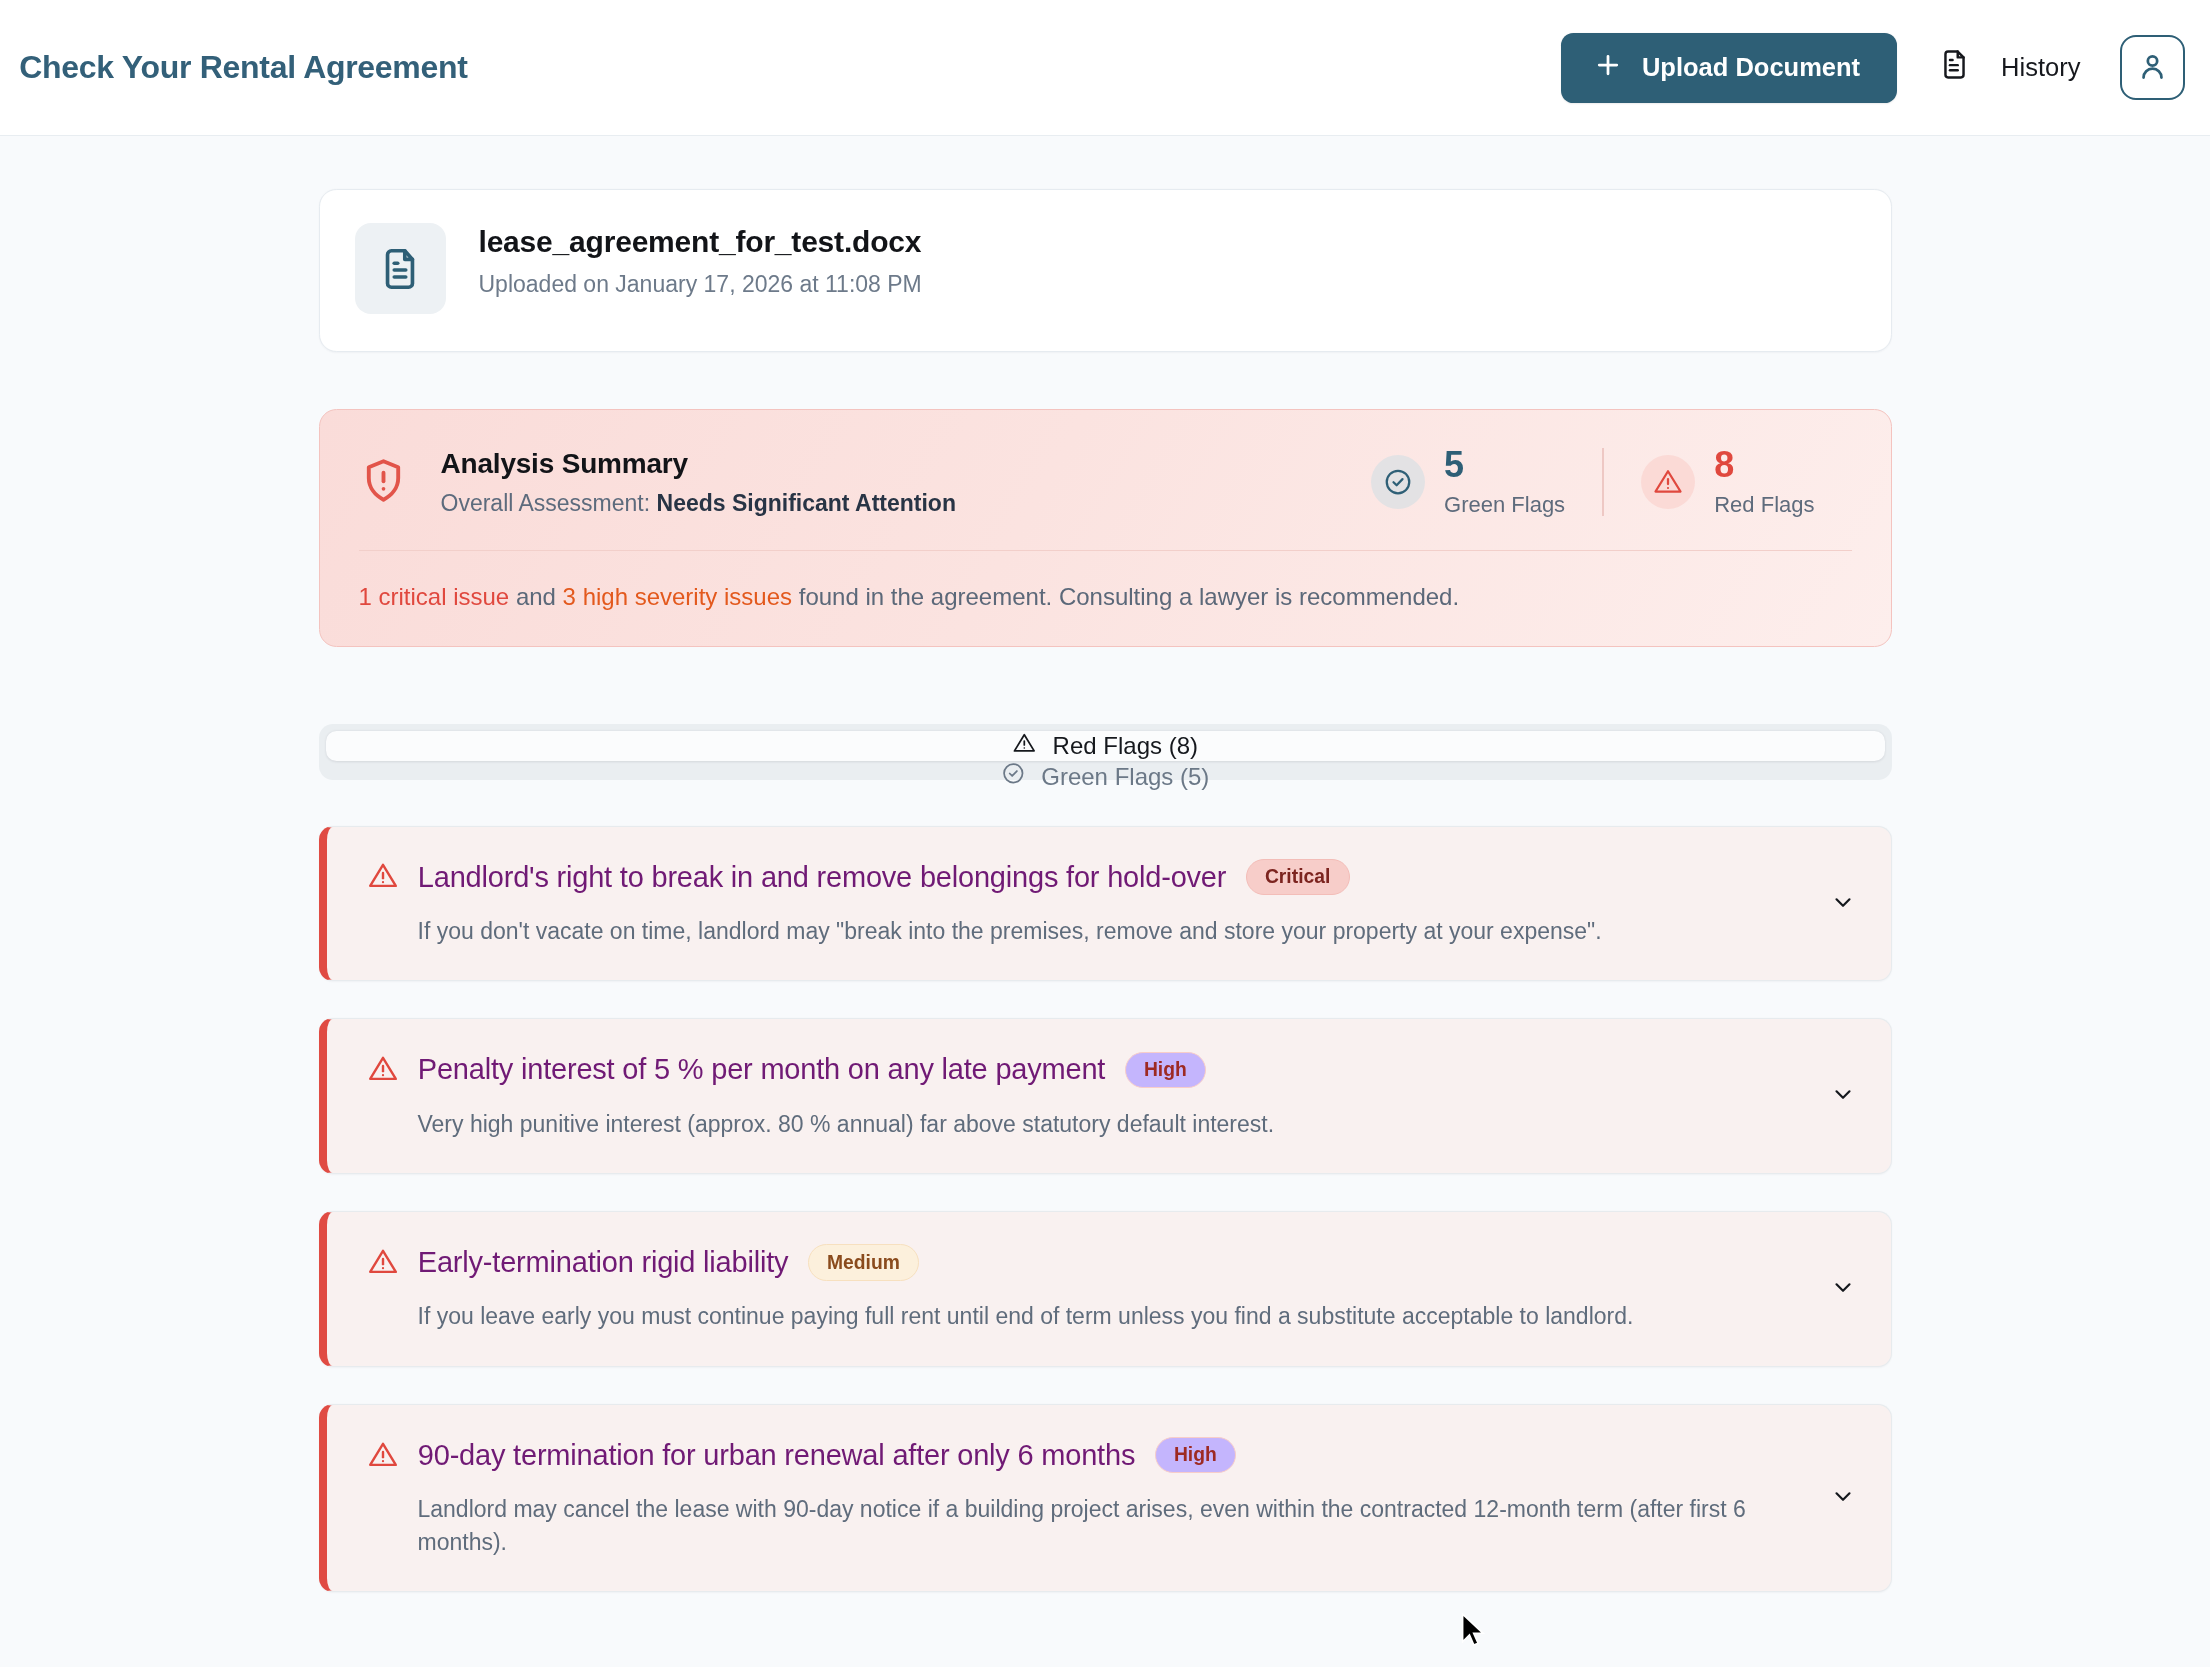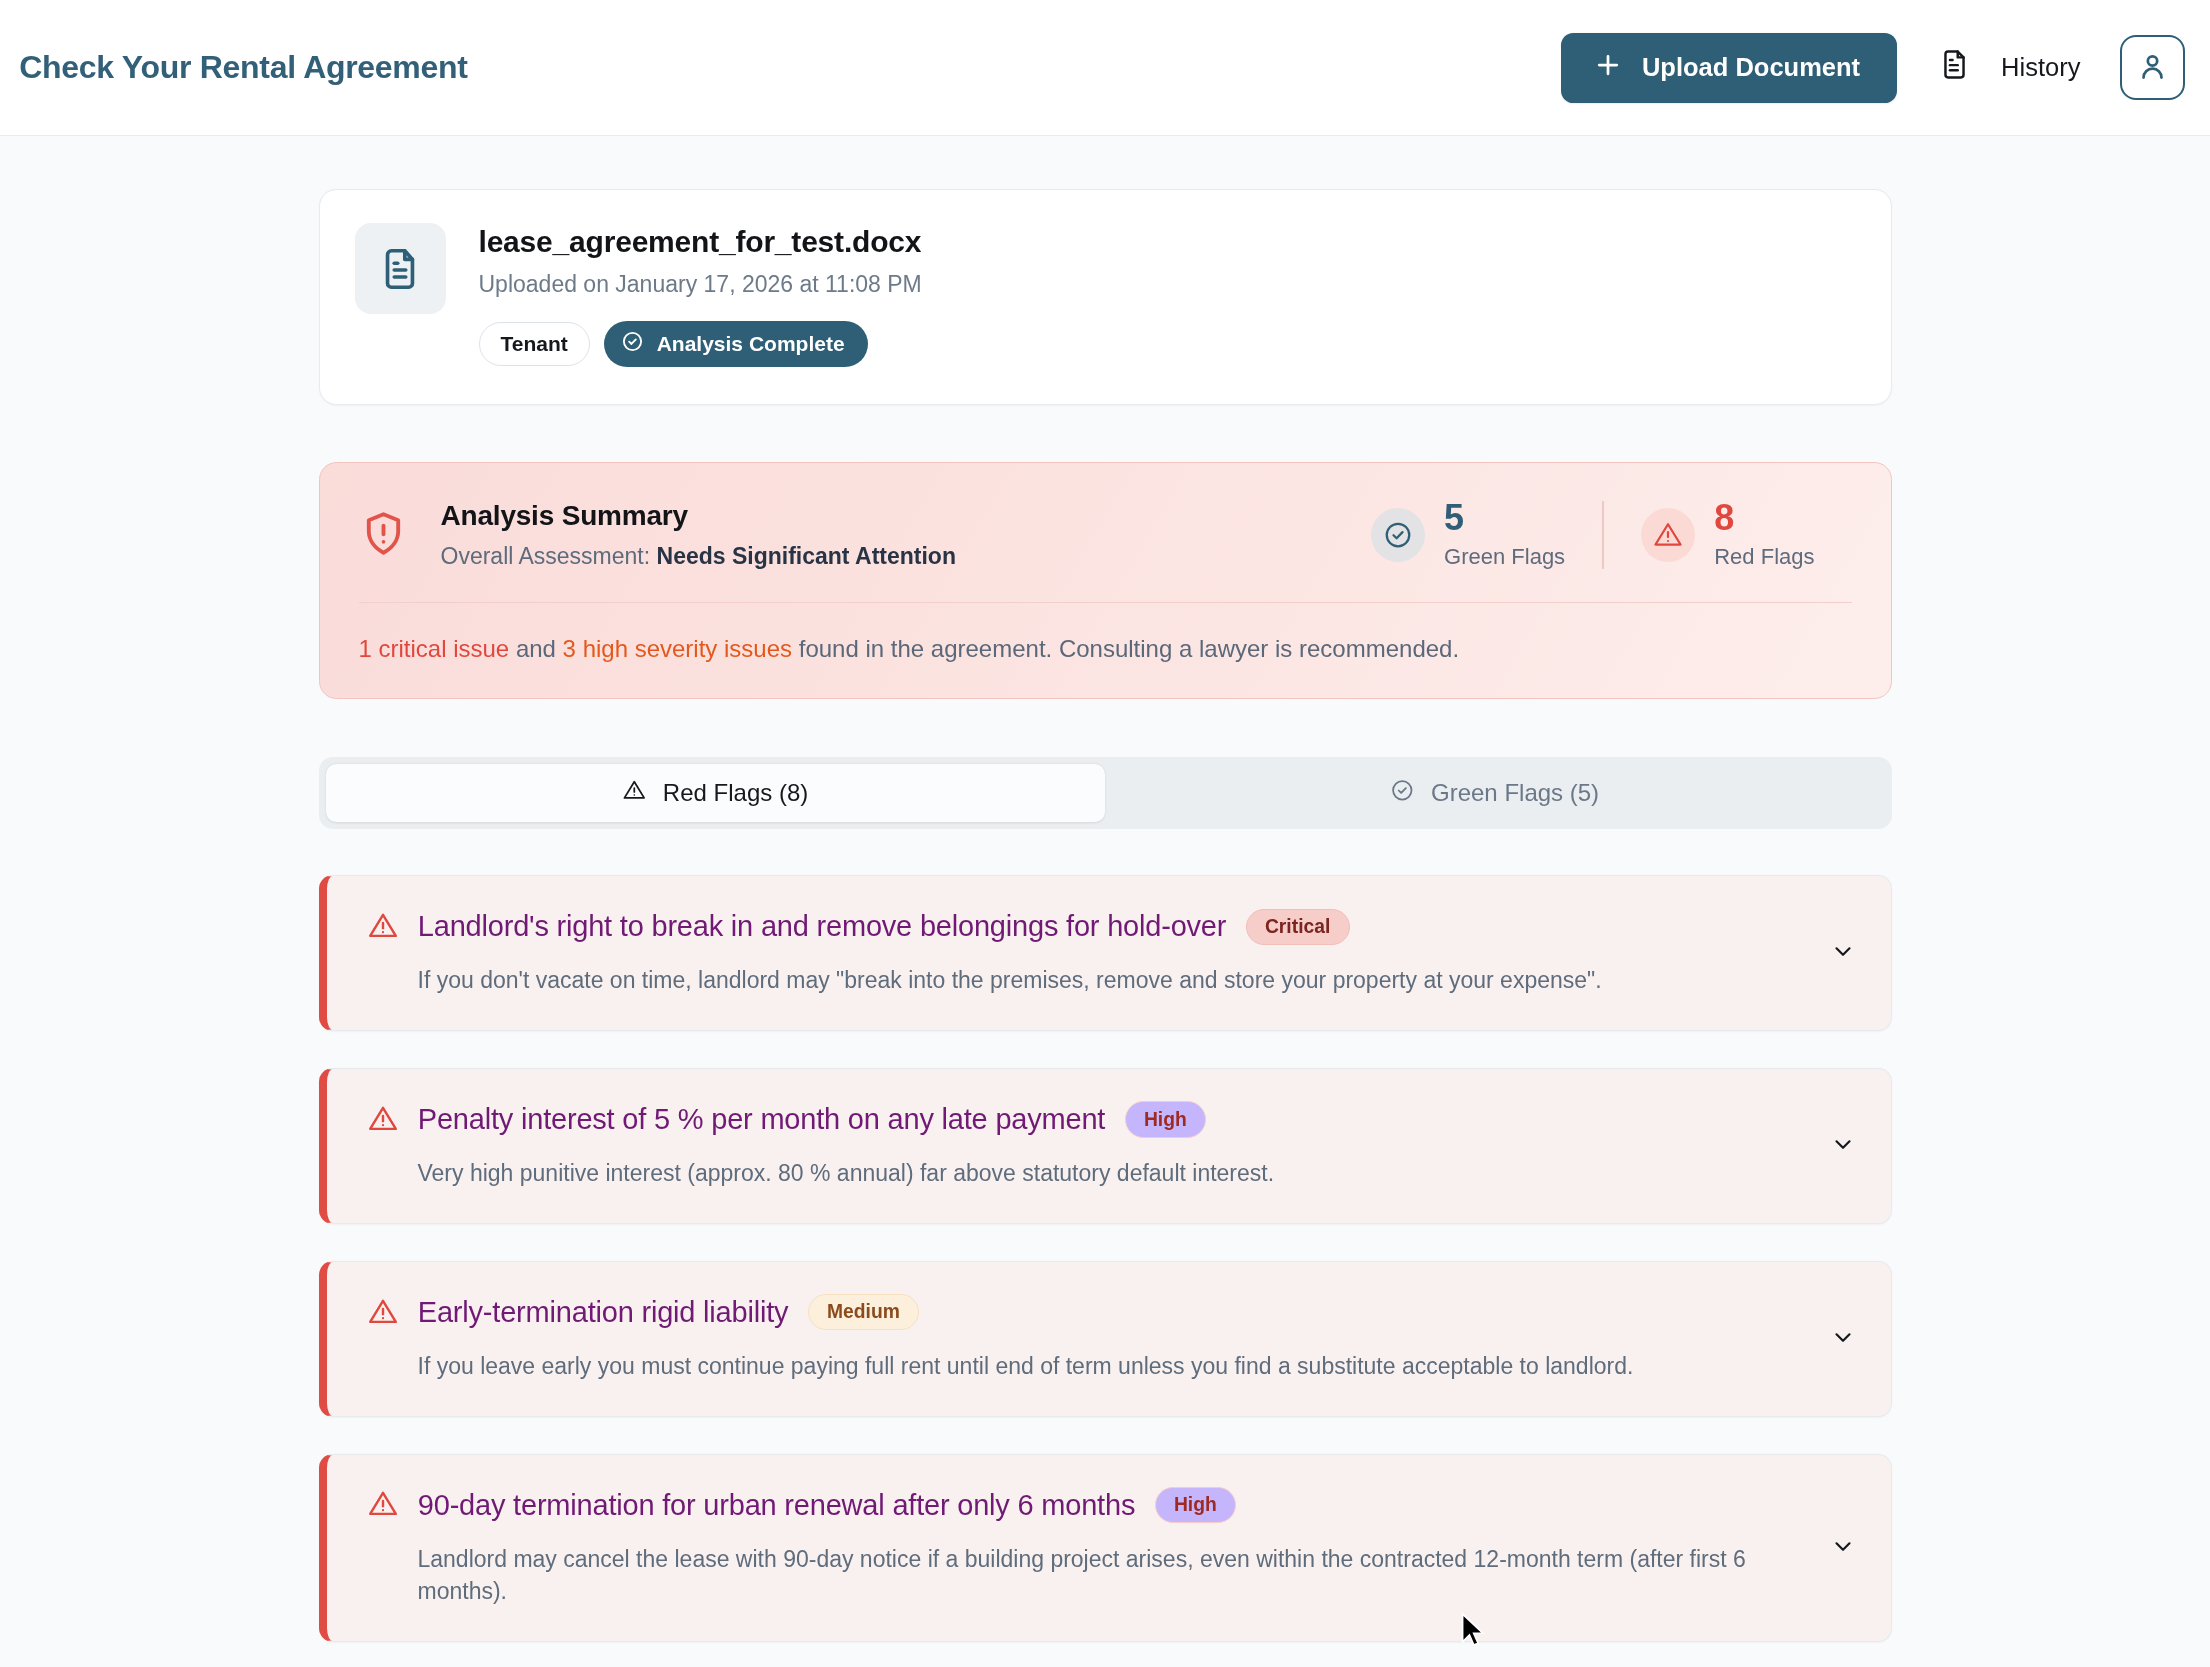--- a/index.html
+++ b/index.html
@@ -160,26 +160,27 @@
   .stat-num.red  { color: #e0483e; }
   .stat-lbl { font-size: 22px; color: #5e6b7c; margin-top: 8.8px; }
   .stat-div { width: 1.8px; height: 68px; background: #eec8c4; }
   .summary-rule { height: 0.9px; background: #f2cfca; margin: 32px 0 0 0; }
   .summary-note { font-size: 24px; color: #5b6879; margin-top: 32px; }
   .summary-note .crit { color: #e0483e; }
   .summary-note .high { color: #e3591d; }
 
   
   .tabs {
-    margin-top: 58px;
+    margin-top: 77px;
     background: #eaeef1;
     border-radius: 14px;
     padding: 7px;
     display: flex;
-    height: 72px;
+    height: 56px;
+    flex-direction: column;
   }
   .tab {
     flex: 1;
     display: flex; align-items: center; justify-content: center; gap: 16px;
     font-size: 24px;
     border-radius: 10.5px;
     cursor: pointer;
     font-family: inherit;
     border: none;
     background: transparent;
@@ -282,32 +283,20 @@
         <path d="M14.5 2.5H7.5a2 2 0 0 0-2 2v15a2 2 0 0 0 2 2h9a2 2 0 0 0 2-2V7z"></path>
         <path d="M14.5 2.5V7h4"></path>
             <path d="M9 12.5h6"></path>
             <path d="M9 16.2h6"></path>
             <path d="M9 9h1.8"></path>
       </svg>
     </div>
     <div>
       <div class="file-name">lease_agreement_for_test.docx</div>
       <div class="file-sub">Uploaded on January 17, 2026 at 11:08 PM</div>
-      <div class="chip-row">
-        <span class="chip-outline">Tenant</span>
-        <span class="chip-solid">
-          <span>
-            <svg width="23" height="23" viewBox="0 0 24 24" fill="none" stroke="#ffffff" stroke-width="1.9" stroke-linecap="round" stroke-linejoin="round">
-                  <circle cx="12" cy="12" r="9"></circle>
-                  <path d="M8.5 12.2l2.4 2.4 4.6-4.8"></path>
-                </svg>
-          </span>
-          <span>Analysis Complete</span>
-        </span>
-      </div>
     </div>
   </div>
 
   <div class="summary-card">
     <div class="summary-top">
       <span class="shield-wrap">
         <svg width="49" height="49" viewBox="0 0 24 24" fill="none" stroke="#e2544a" stroke-width="1.9" stroke-linecap="round" stroke-linejoin="round">
           <path d="M12 2.6l7.2 2.9v5.3c0 4.6-3 8.4-7.2 10.6-4.2-2.2-7.2-6-7.2-10.6V5.5z"></path>
           <path d="M12 8.2v4.2"></path>
               <circle cx="12" cy="16.1" r="0.9" fill="#e2544a" stroke="none"></circle>

